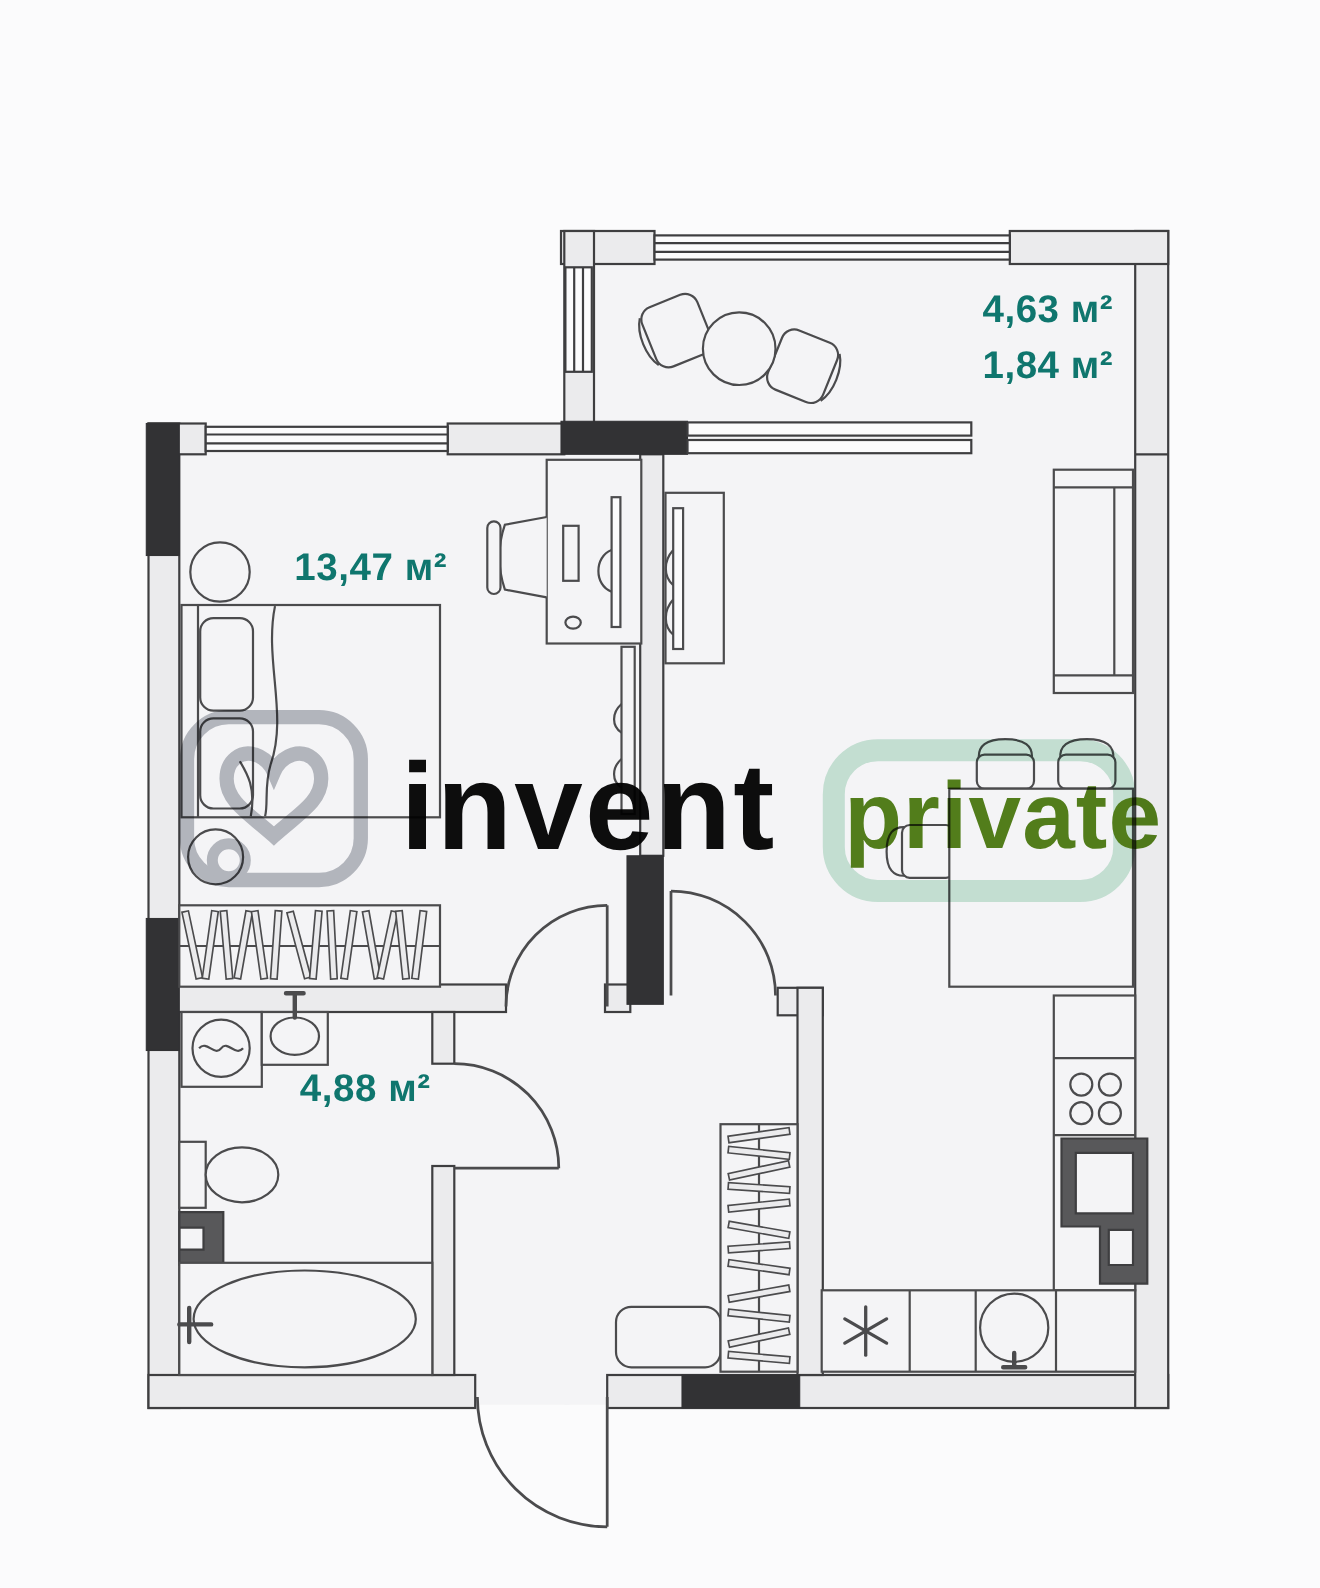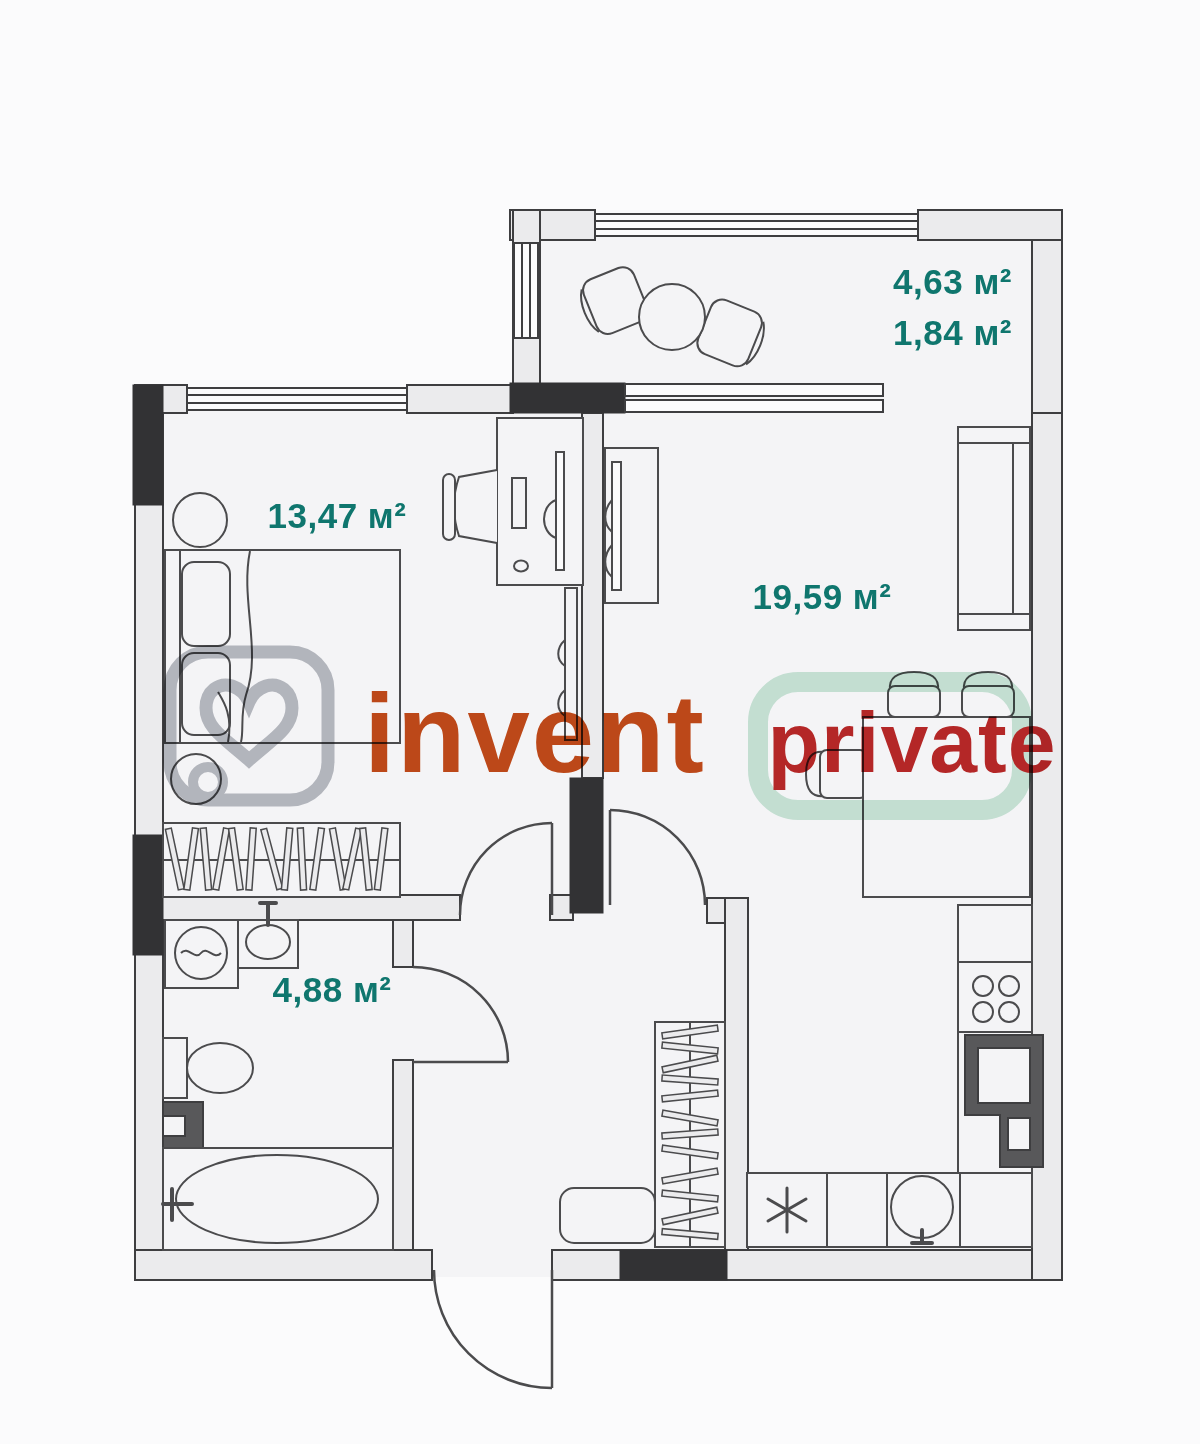--- a/index.html
+++ b/index.html
@@ -268,26 +268,25 @@
   </svg>
 
   <div class="wm wm-invent">
     <svg width="192" height="172" viewBox="0 0 192 172">
       <g fill="none" stroke="#b7bac0" stroke-width="13">
         <rect x="12" y="12" width="158" height="148" rx="38"></rect>
         <path d="M91,120 C69,100 48,89 48,68 C48,51 61,42 74,46 C83,49 88,55 91,62 C94,55 99,49 108,46 C121,42 134,51 134,68 C134,89 113,100 91,120 Z"></path>
         <circle cx="50" cy="142" r="15" stroke-width="10"></circle>
       </g>
     </svg>
-    <div class="wm-text" style="color:#c2410c;text-align:center;">invent</div>
+    <div class="wm-text" style="color:#000000;text-align:center;">invent</div>
   </div>
 
   <div class="wm wm-private" style="border-color:#c9e7d7;">
-    <div class="wm-text" style="color:#b91c1c;margin-left:44px;">private</div>
+    <div class="wm-text" style="color:#4d7c0f;margin-left:44px;">private</div>
   </div>
 
   <div class="room-label right" style="left:812px;top:262px;">4,63 м²</div>
   <div class="room-label right" style="left:812px;top:313px;">1,84 м²</div>
   <div class="room-label" style="left:237px;top:496px;">13,47 м²</div>
-  <div class="room-label" style="left:722px;top:577px;">19,59 м²</div>
   <div class="room-label" style="left:232px;top:970px;">4,88 м²</div>
 
 </div>
 
 </body></html>

